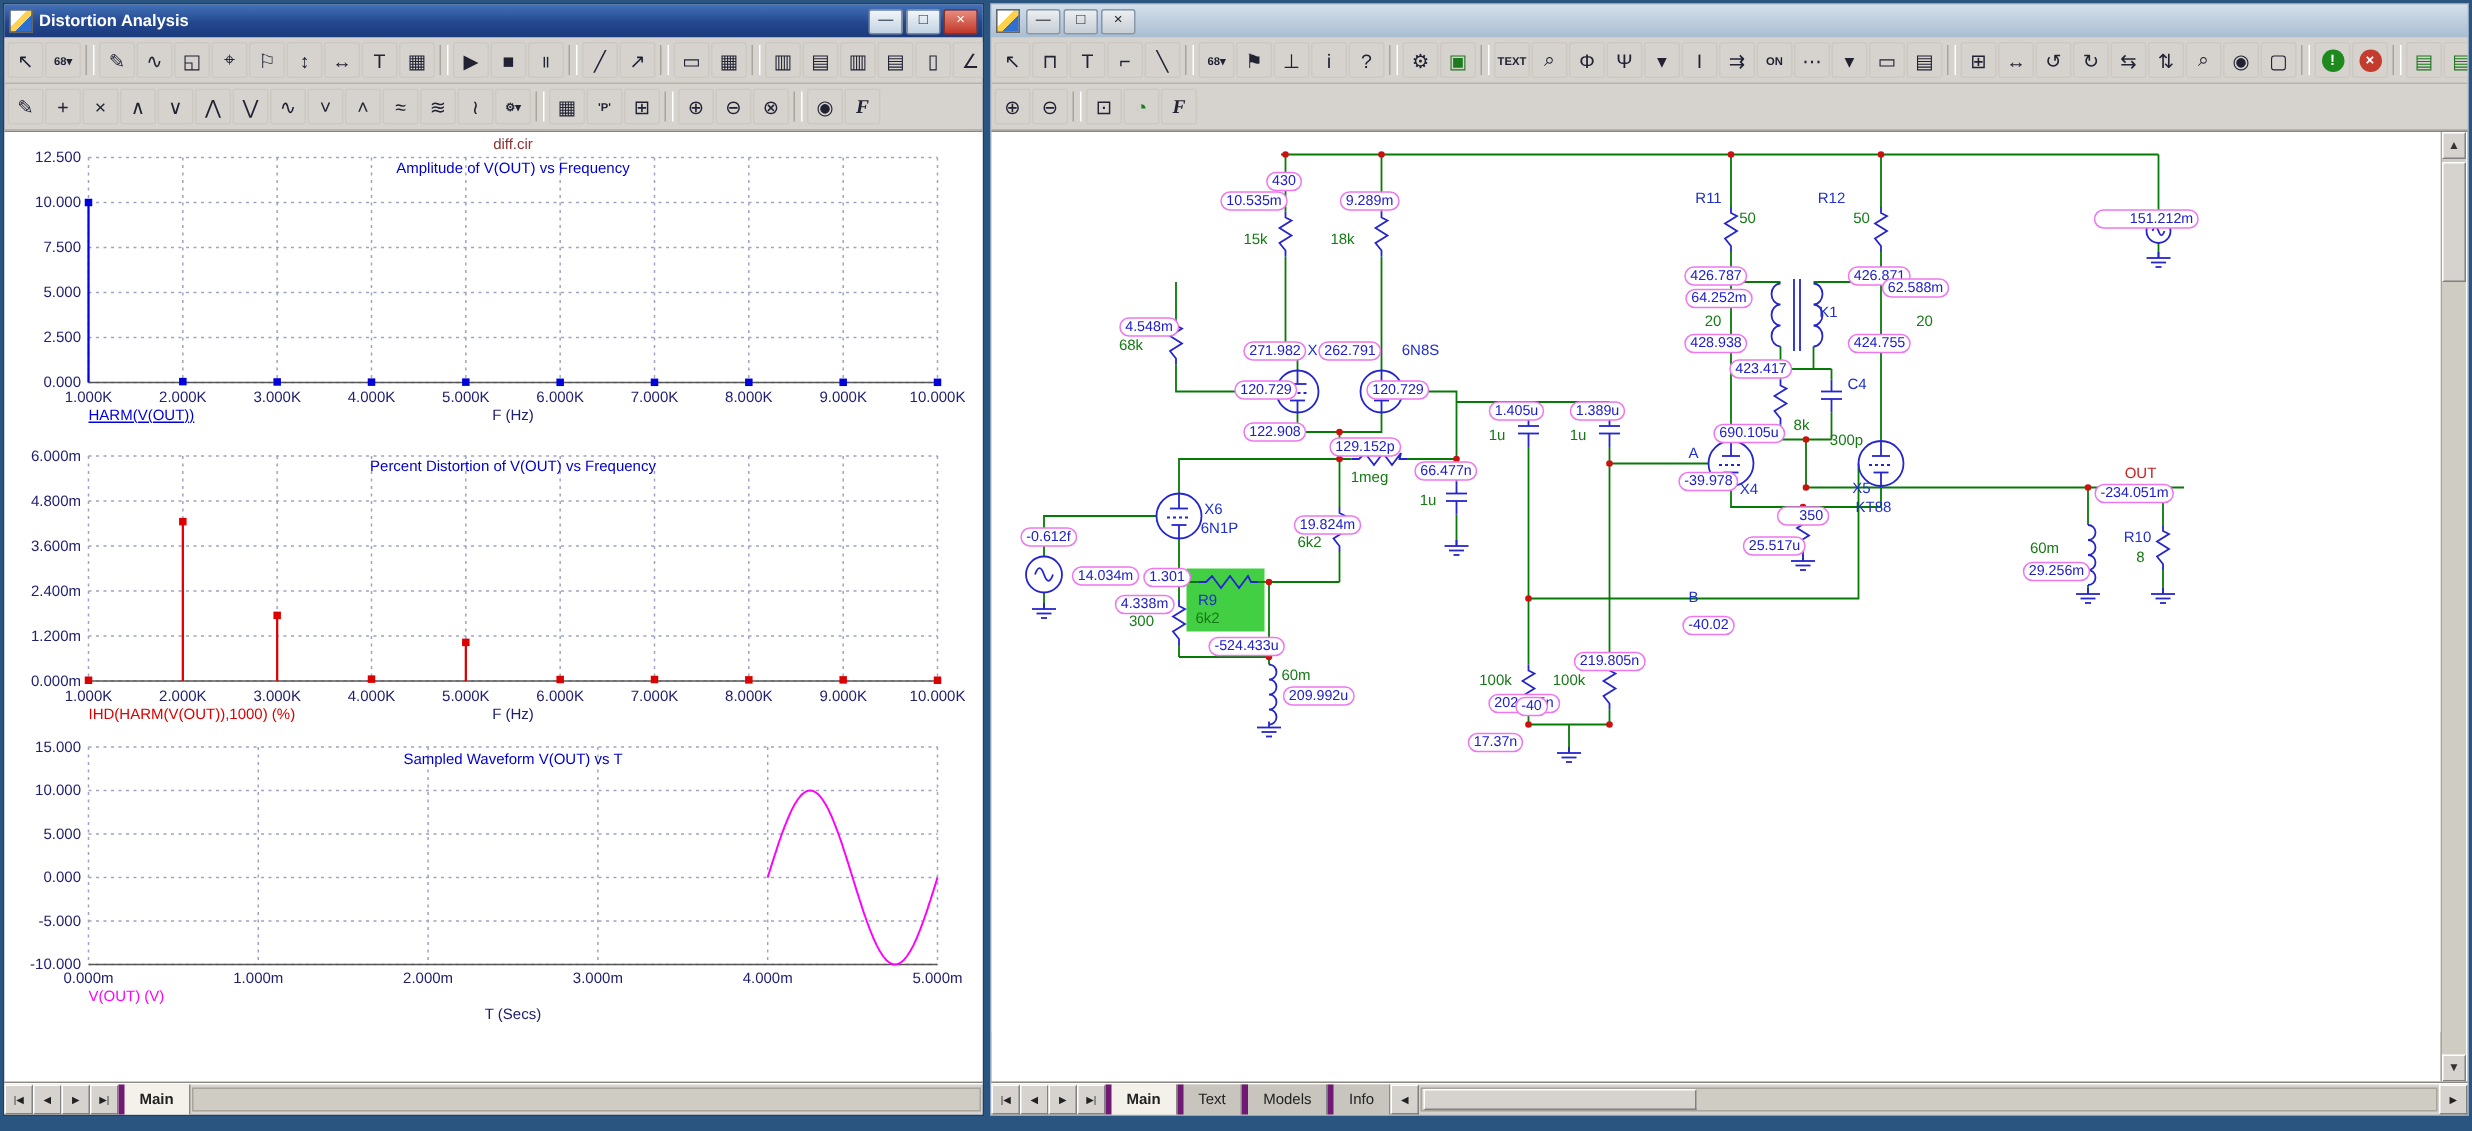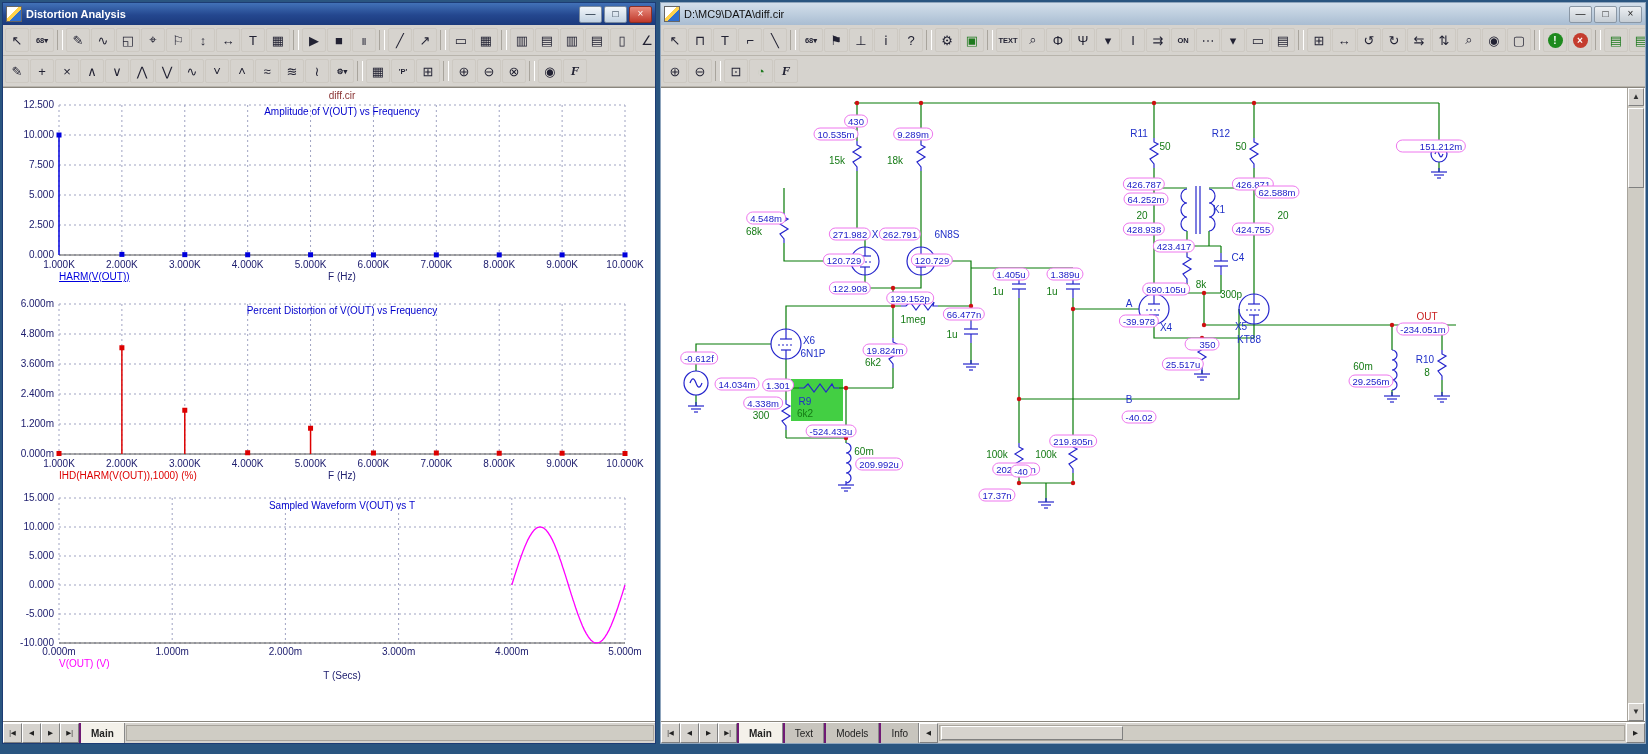--- a/index.html
+++ b/index.html
@@ -30,21 +30,21 @@
   .sch-label{position:absolute;transform:translate(-50%,-50%);white-space:nowrap;font-size:10px;line-height:11px}
   .lb-p{background:#fff;border:1px solid #ee77ee;border-radius:7px;padding:0 3px;color:#2020c8;font-size:9.5px}
   .lb-n{color:#2030c8}
   .lb-v{color:#157a15}
   .lb-r{color:#c81f1f}
   .vscroll{width:16px;background:#cfccc4;display:flex;flex-direction:column;border-left:1px solid #a8a49c;flex:0 0 auto}
   .sbtn{height:16px;font-size:8px;text-align:center;line-height:15px;background:#d6d3ce;border:1px solid #fff;border-right-color:#808080;border-bottom-color:#808080;color:#333;flex:0 0 auto}
   .vthumb{height:78px;margin-top:2px;background:#d6d3ce;border:1px solid #fff;border-right-color:#808080;border-bottom-color:#808080}
   .tabbar{height:20px;display:flex;align-items:stretch;background:#d6d3ce;border-top:1px solid #fff;flex:0 0 auto;font-size:10px}
   .navbtn{width:17px;display:flex;align-items:center;justify-content:center;font-size:6.5px;background:#d6d3ce;border:1px solid #fff;border-right-color:#808080;border-bottom-color:#808080;color:#222;flex:0 0 auto;cursor:default}
-  .tab{padding:0 10px;display:flex;align-items:center;border-right:1px solid #888;border-left:2px solid #701a75;color:#222;background:#c8c5be;cursor:default}
+  .tab{padding:0 10px;display:flex;align-items:center;border-right:1px solid #888;border-left:4px solid #701a75;color:#222;background:#c8c5be;cursor:default}
   .tab.active{background:#f4f1ea;font-weight:bold}
   .htrack{flex:1;background:#cfccc4;border:1px solid #a8a49c;margin:2px 1px;position:relative}
   .hthumb{position:absolute;left:1px;top:0;bottom:0;width:180px;background:#d6d3ce;border:1px solid #fff;border-right-color:#808080;border-bottom-color:#808080}
 </style>
 </head>
 <body>
 
 <div class="window" id="win-left">
   <div class="titlebar">
     <div class="appicon"></div>
@@ -249,21 +249,20 @@
       <div class="navbtn">▶</div>
       <div class="navbtn">▶|</div>
       <div class="tab active">Main</div>
       <div class="htrack"></div>
     </div>
 </div>
 
 <div class="window" id="win-right">
   <div class="titlebar">
     <div class="appicon"></div>
-    <div class="title-text">D:\MC9\DATA\diff.cir</div>
     <div class="tb-buttons">
       <div class="wbtn">—</div>
       <div class="wbtn">□</div>
       <div class="wbtn">×</div>
     </div>
   </div>
   <div class="toolbar" id="rtb1">
       <div class="tbbtn" title="select-tool">↖</div>
       <div class="tbbtn" title="component-tool">⊓</div>
       <div class="tbbtn" title="text-tool">T</div>

